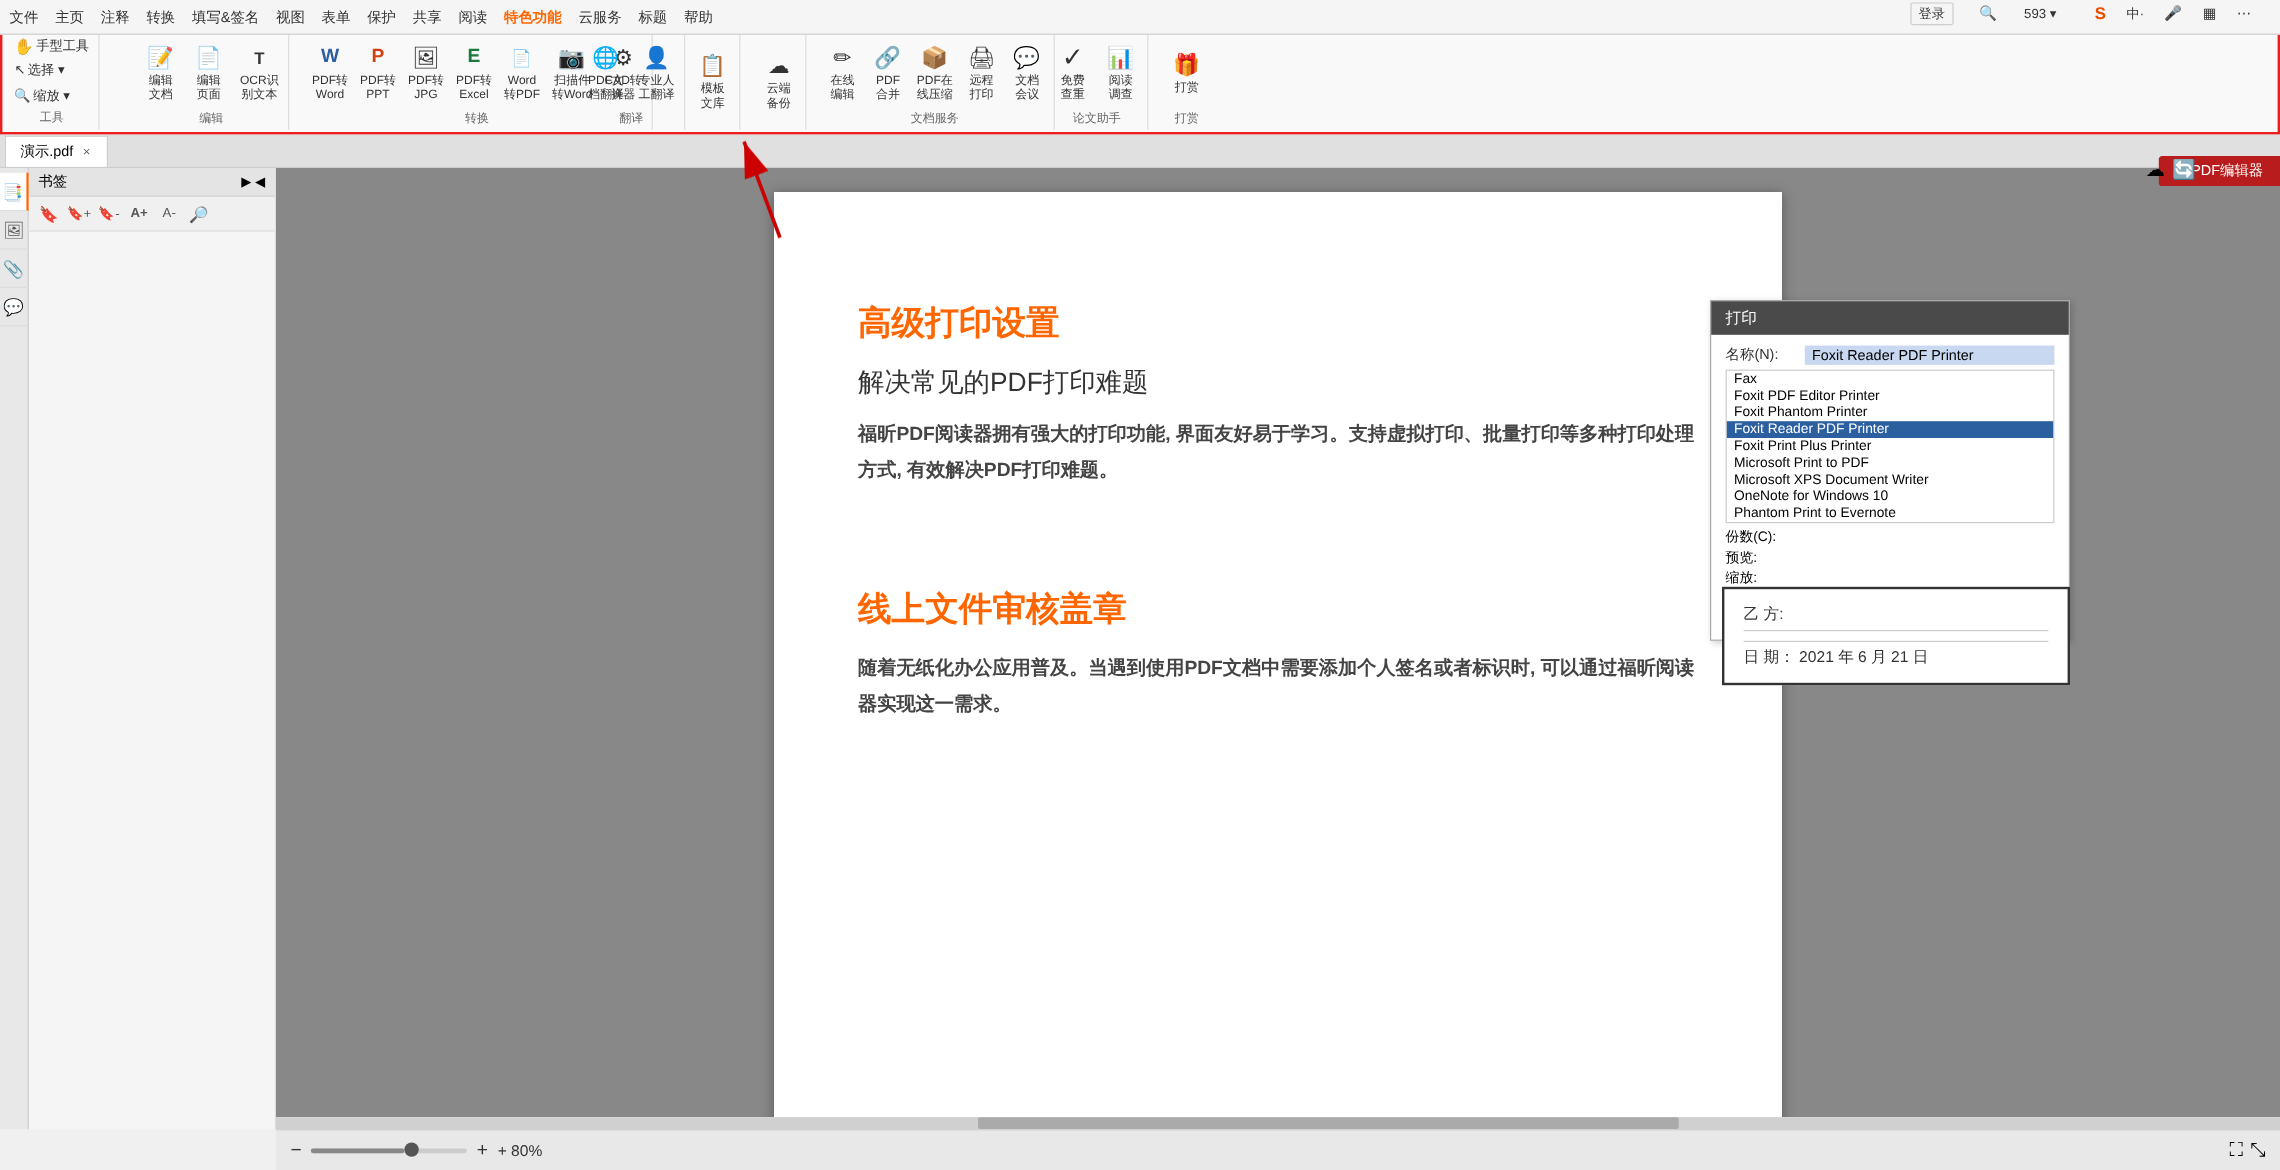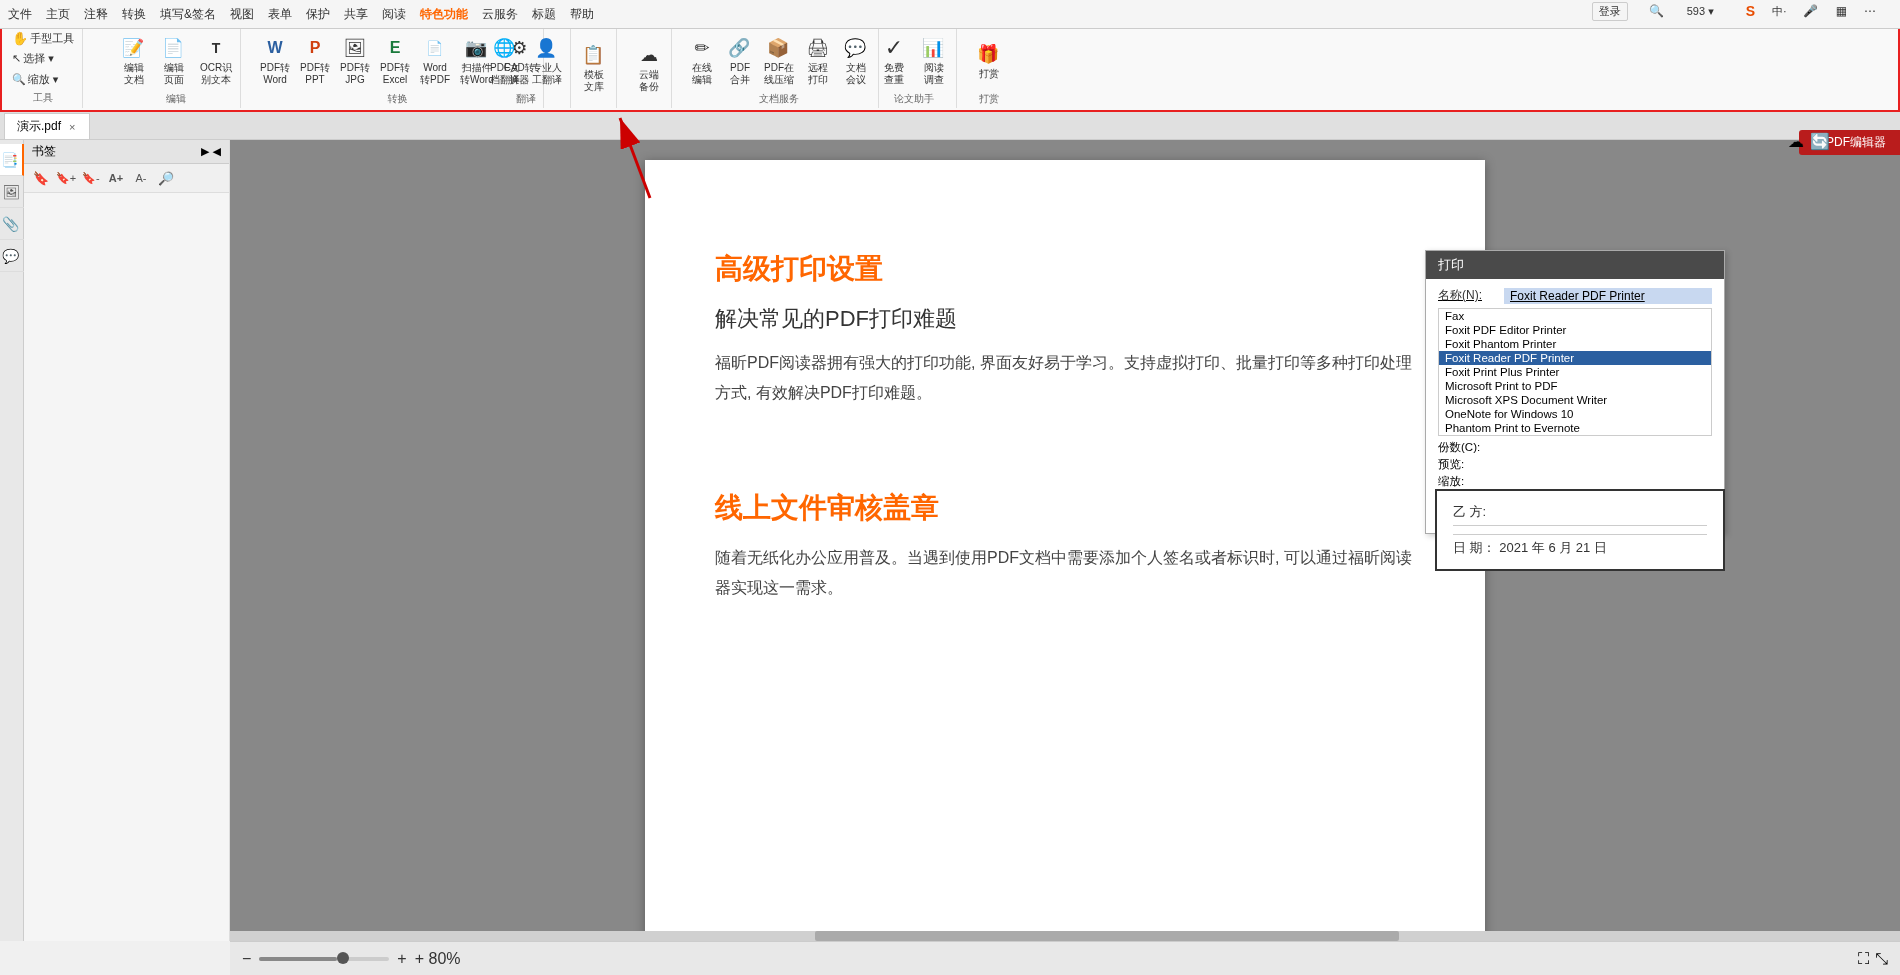--- a/index.html
+++ b/index.html
@@ -92,20 +92,21 @@
     .section-subtitle {
       font-size: 22px;
       color: #333;
       margin-bottom: 14px;
     }
     .section-body {
       font-size: 16px;
       color: #444;
       line-height: 1.9;
       margin-bottom: 30px;
+      font-weight: bold;
     }
 
     
     .red-arrow {
       position: absolute;
       top: 108px;
       left: 600px;
       pointer-events: none;
       z-index: 20;
     }
@@ -377,21 +378,21 @@
 
       <div style="position:relative;margin-top:40px;">
         <div class="section-title-orange">高级打印设置</div>
         <div class="section-subtitle">解决常见的PDF打印难题</div>
         <div class="section-body">福昕PDF阅读器拥有强大的打印功能, 界面友好易于学习。支持虚拟打印、批量打印等多种打印处理方式, 有效解决PDF打印难题。</div>
 
         <div style="position:absolute;right:-310px;top:0;width:300px;background:#fff;border:1px solid #aaa;box-shadow:2px 2px 6px rgba(0,0,0,0.2);">
           <div style="background:#4a4a4a;color:#fff;font-size:13px;padding:5px 12px;">打印</div>
           <div style="padding:8px 12px;font-size:12px;">
 
-            <div style="display:flex;align-items:center;gap:6px;margin-bottom:4px;text-decoration:underline;">
+            <div style="display:flex;align-items:center;gap:6px;margin-bottom:4px;">
               <span style="color:#333;min-width:60px;">名称(N):</span>
               <span style="background:#c8d8f0;padding:1px 6px;font-size:12px;flex:1;">Foxit Reader PDF Printer</span>
             </div>
 
             <div style="border:1px solid #ccc;font-size:11.5px;margin-bottom:4px;">
               <div style="padding:1px 6px;">Fax</div>
               <div style="padding:1px 6px;">Foxit PDF Editor Printer</div>
               <div style="padding:1px 6px;">Foxit Phantom Printer</div>
               <div style="padding:1px 6px;background:#2b5fa0;color:#fff;">Foxit Reader PDF Printer</div>
               <div style="padding:1px 6px;">Foxit Print Plus Printer</div>
@@ -444,21 +445,21 @@
 
   <div style="position:absolute;bottom:0;left:230px;right:0;height:34px;background:#e8e8e8;display:flex;align-items:center;justify-content:space-between;padding:0 12px;border-top:1px solid #ccc;z-index:5;">
     <div style="display:flex;align-items:center;gap:8px;">
       <span style="font-size:16px;cursor:pointer;color:#333;">−</span>
 
       <div style="width:130px;height:4px;background:#ccc;border-radius:2px;position:relative;">
         <div style="position:absolute;top:-5px;left:60%;width:12px;height:12px;background:#555;border-radius:50%;"></div>
         <div style="position:absolute;left:0;width:60%;height:100%;background:#888;border-radius:2px;"></div>
       </div>
       <span style="font-size:16px;cursor:pointer;color:#333;">+</span>
-      <span style="font-size:16px;color:#333;text-align:center;">+ <span>80%</span></span>
+      <span style="font-size:13px;color:#333;text-align:center;">+ <span>80%</span></span>
     </div>
     <div style="display:flex;align-items:center;gap:6px;">
       <span style="font-size:16px;cursor:pointer;">⛶</span>
       <span style="font-size:16px;cursor:pointer;">⤡</span>
     </div>
   </div>
 
 </div>
 
 </body></html>

